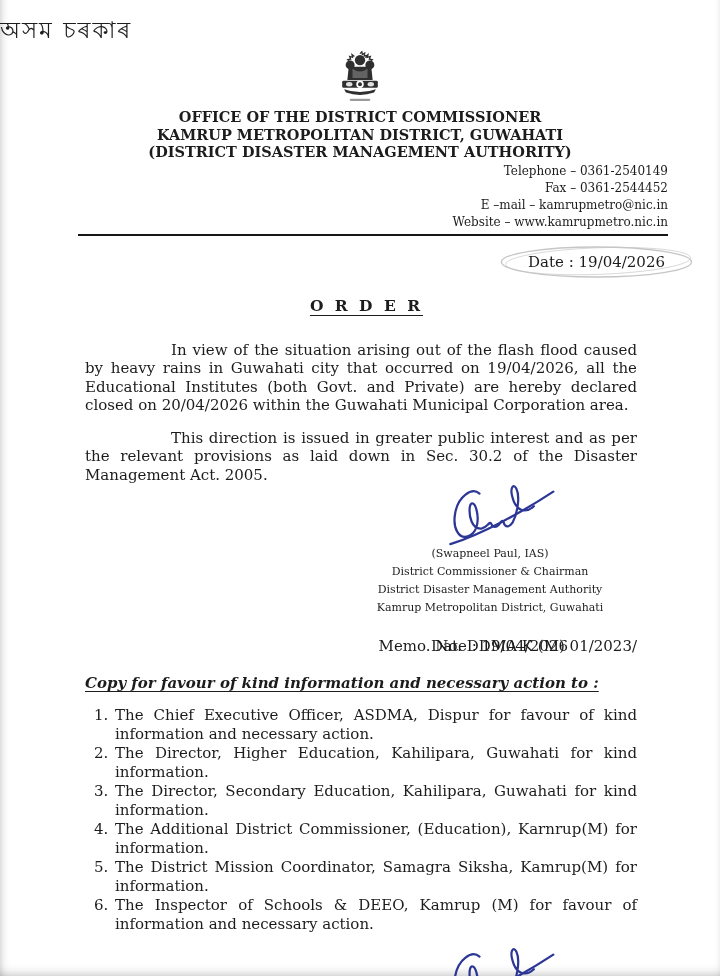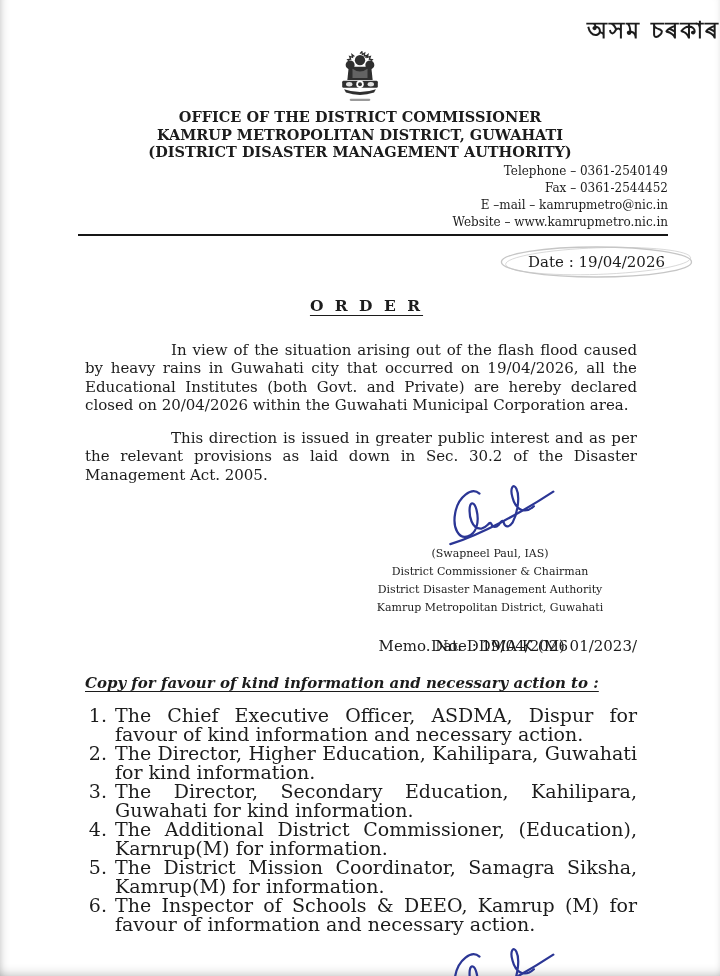--- a/index.html
+++ b/index.html
@@ -9,22 +9,22 @@
     margin:0 auto;
     background:#ffffff;
     font-family:"DejaVu Serif","Liberation Serif",serif;
     color:#1c1c1c;
     overflow:hidden;
     box-shadow:inset 10px 0 10px -10px rgba(0,0,0,.25),
                inset 0 -10px 12px -10px rgba(0,0,0,.3),
                inset -6px 0 8px -8px rgba(0,0,0,.15);
   }
   .native-title{
-    text-align:right;margin-top:12px;
-    font-weight:bold;font-size:23px;letter-spacing:2px;
+    text-align:left;margin-top:12px;
+    font-weight:normal;font-size:23px;letter-spacing:2px;
   }
   .emblem-wrap{display:flex;justify-content:center;margin-top:0;}
   .header-lines{
     text-align:center;font-weight:bold;
     font-size:14.5px;line-height:17.5px;margin-top:3px;
   }
   .contacts{
     text-align:right;margin:2px 52px 0 0;
     font-size:12px;line-height:17px;
   }
@@ -51,21 +51,21 @@
   .sig.second{margin-top:10px;}
   .sig .ink{display:block;width:132px;height:68px;margin:0 auto -3px auto;transform:translateX(6px);}
   .memo-row{position:relative;margin:20px 83px 0 118px;font-size:15px;height:20px;text-align:right;}
   .memo-date{position:absolute;left:313px;top:0;}
   .copy-heading{
     margin:17px 0 0 85px;font-size:15px;font-weight:bold;font-style:italic;
     text-decoration:underline;text-underline-offset:3px;
   }
   ol.copy-list{
     margin:14px 83px 0 85px;padding-left:28px;
-    font-size:19px;line-height:18.5px;text-align:justify;
+    font-size:15px;line-height:18.5px;text-align:justify;
   }
   ol.copy-list li{margin-bottom:1px;padding-left:2px;}
 </style>
 </head>
 <body>
 
 <div class="page">
 
   <div class="native-title">অসম চৰকাৰ</div>
 

